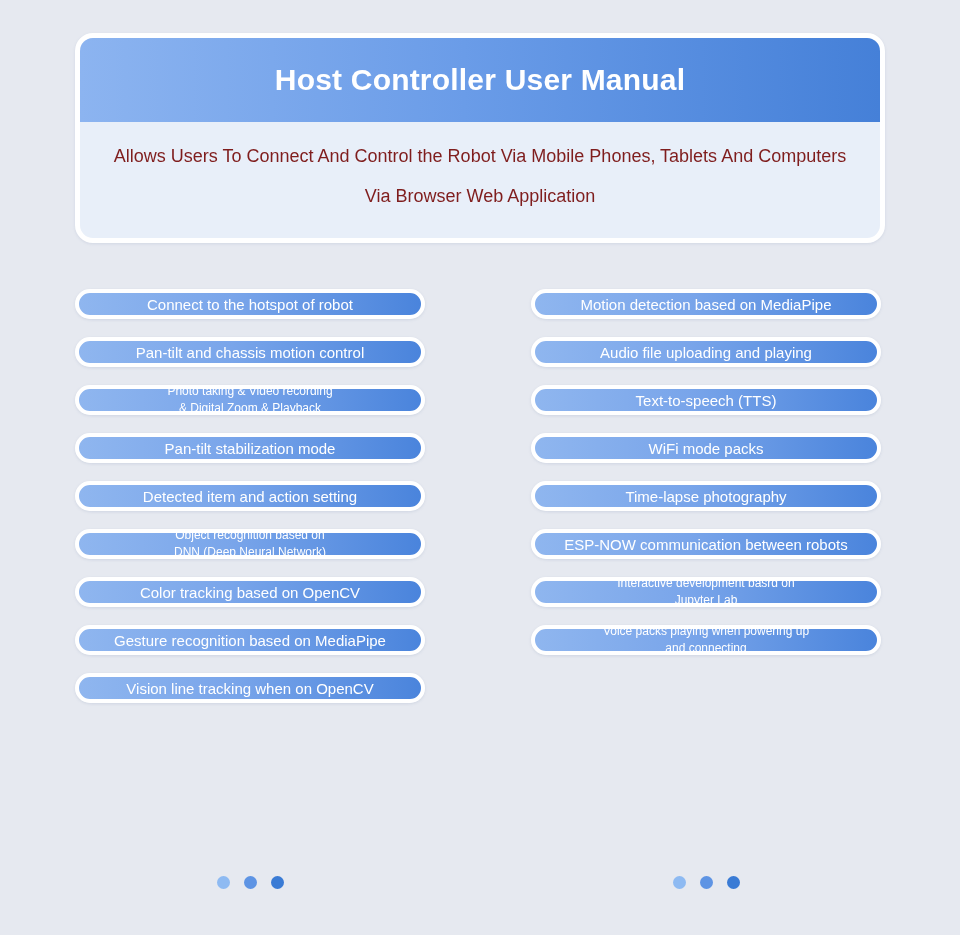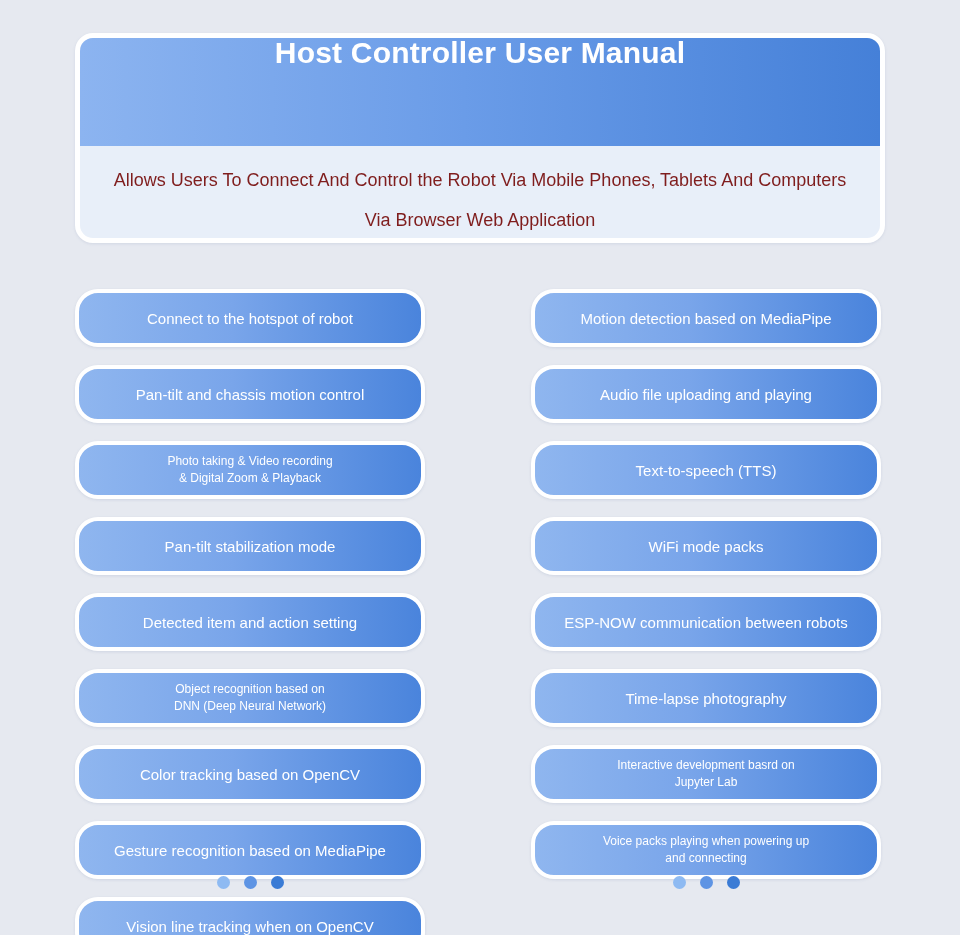--- a/index.html
+++ b/index.html
@@ -23,23 +23,24 @@
     width: 810px;
     height: 210px;
     border-radius: 18px;
     background: #e8eff9;
     border: 5px solid #ffffff;
     box-sizing: border-box;
     overflow: hidden;
     box-shadow: 0 1px 3px rgba(120,140,175,0.18);
   }
   .header-banner {
-    height: 108px;
+    height: 84px;
     background: linear-gradient(90deg, #8cb4f0 0%, #6a9ce8 48%, #4580d8 100%);
     display: flex;
+    align-items: center;
     justify-content: center;
   }
   .header-title {
     color: #ffffff;
     font-size: 30px;
     font-weight: bold;
     letter-spacing: 0.2px;
     line-height: 1;
   }
   .header-sub {
@@ -69,21 +70,21 @@
     position: absolute;
     top: 0;
     width: 350px;
   }
   .column.left  { left: 75px; }
   .column.right { left: 531px; }
 
   .pill {
     position: relative;
     width: 350px;
-    height: 58px;
+    height: 30px;
     margin-bottom: 18px;
     border-radius: 23px;
     border: 4px solid #ffffff;
     box-sizing: border-box;
     background: linear-gradient(90deg, #8fb6ef 0%, #79a5ea 45%, #4a84dc 100%);
     display: flex;
     align-items: center;
     justify-content: center;
     box-shadow: 0 1px 3px rgba(120,140,175,0.20);
   }
@@ -170,24 +171,24 @@
       <div class="pill">
         <span class="pill-label">Audio file uploading and playing</span>
       </div>
       <div class="pill">
         <span class="pill-label">Text-to-speech (TTS)</span>
       </div>
       <div class="pill">
         <span class="pill-label">WiFi mode packs</span>
       </div>
       <div class="pill">
+        <span class="pill-label">Time-lapse photography</span>
+      </div>
+      <div class="pill">
         <span class="pill-label">ESP-NOW communication between robots</span>
-      </div>
-      <div class="pill">
-        <span class="pill-label">Time-lapse photography</span>
       </div>
       <div class="pill two-line">
         <span class="pill-label">Interactive development basrd on
 Jupyter Lab</span>
       </div>
       <div class="pill two-line">
         <span class="pill-label">Voice packs playing when powering up
 and connecting</span>
       </div>
     </div>

